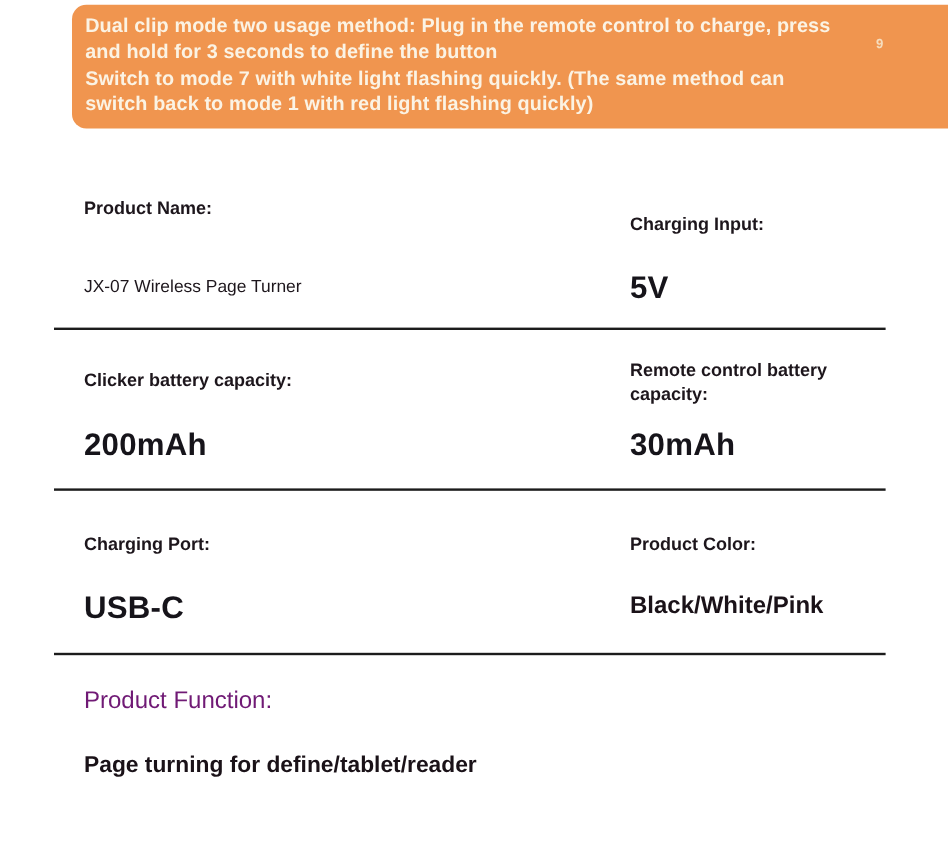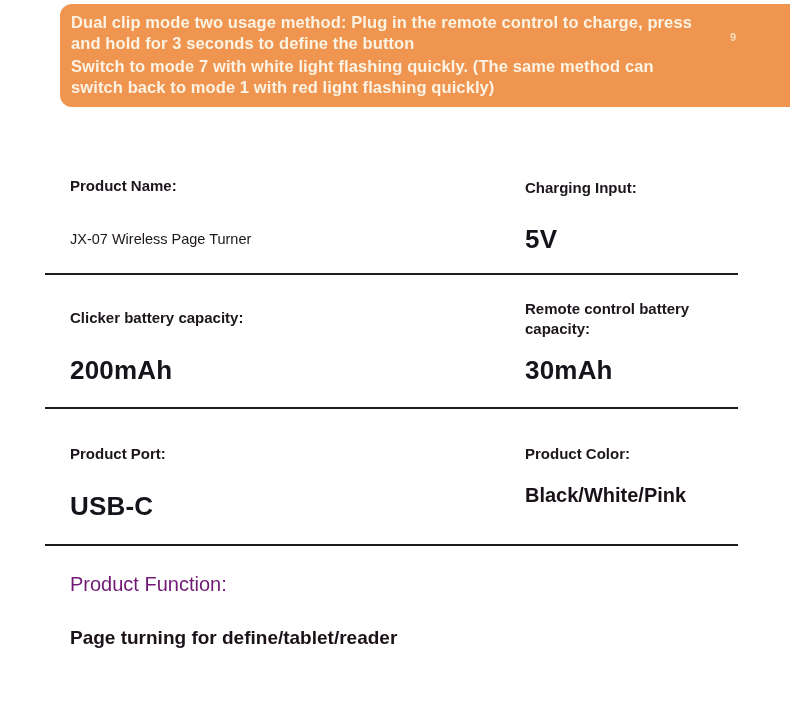--- a/index.html
+++ b/index.html
@@ -115,37 +115,37 @@
       <div class="line">Dual clip mode two usage method: Plug in the remote control to charge, press</div>
       <div class="line">and hold for 3 seconds to define the button</div>
     </div>
     <div class="para2">
       <div class="line">Switch to mode 7 with white light flashing quickly. (The same method can</div>
       <div class="line">switch back to mode 1 with red light flashing quickly)</div>
     </div>
     <span class="stray-glyph">9</span>
   </div>
 
-  <div class="spec-label col-left" style="top:176px">Product Name:</div>
+  <div class="spec-label col-left" style="top:164px">Product Name:</div>
   <div class="spec-value-bold-sm col-left" style="top:231px">JX-07 Wireless Page Turner</div>
   <div class="spec-label col-right" style="top:178px">Charging Input:</div>
   <div class="spec-value-big col-right" style="top:224px">5V</div>
 
   <div class="divider" style="top:273px"></div>
 
   <div class="spec-label col-left" style="top:308px">Clicker battery capacity:</div>
   <div class="spec-value-big col-left" style="top:355px">200mAh</div>
   <div class="spec-label col-right wrap-200" style="top:299px">Remote control battery capacity:</div>
   <div class="spec-value-big col-right" style="top:355px">30mAh</div>
 
   <div class="divider" style="top:407px"></div>
 
-  <div class="spec-label col-left" style="top:444px">Product Port:</div>
+  <div class="spec-label col-left" style="top:444px">Charging Port:</div>
   <div class="spec-value-big col-left" style="top:491px">USB-C</div>
   <div class="spec-label col-right" style="top:444px">Product Color:</div>
-  <div class="spec-value-bold-lg col-right" style="top:484px">Black/White/Pink</div>
+  <div class="spec-value-bold-lg col-right" style="top:494px">Black/White/Pink</div>
 
   <div class="divider" style="top:544px"></div>
 
   <div class="fn-label" style="top:573px">Product Function:</div>
   <div class="fn-value" style="top:627px">Page turning for define/tablet/reader</div>
 
 </div>
 
 </body></html>

